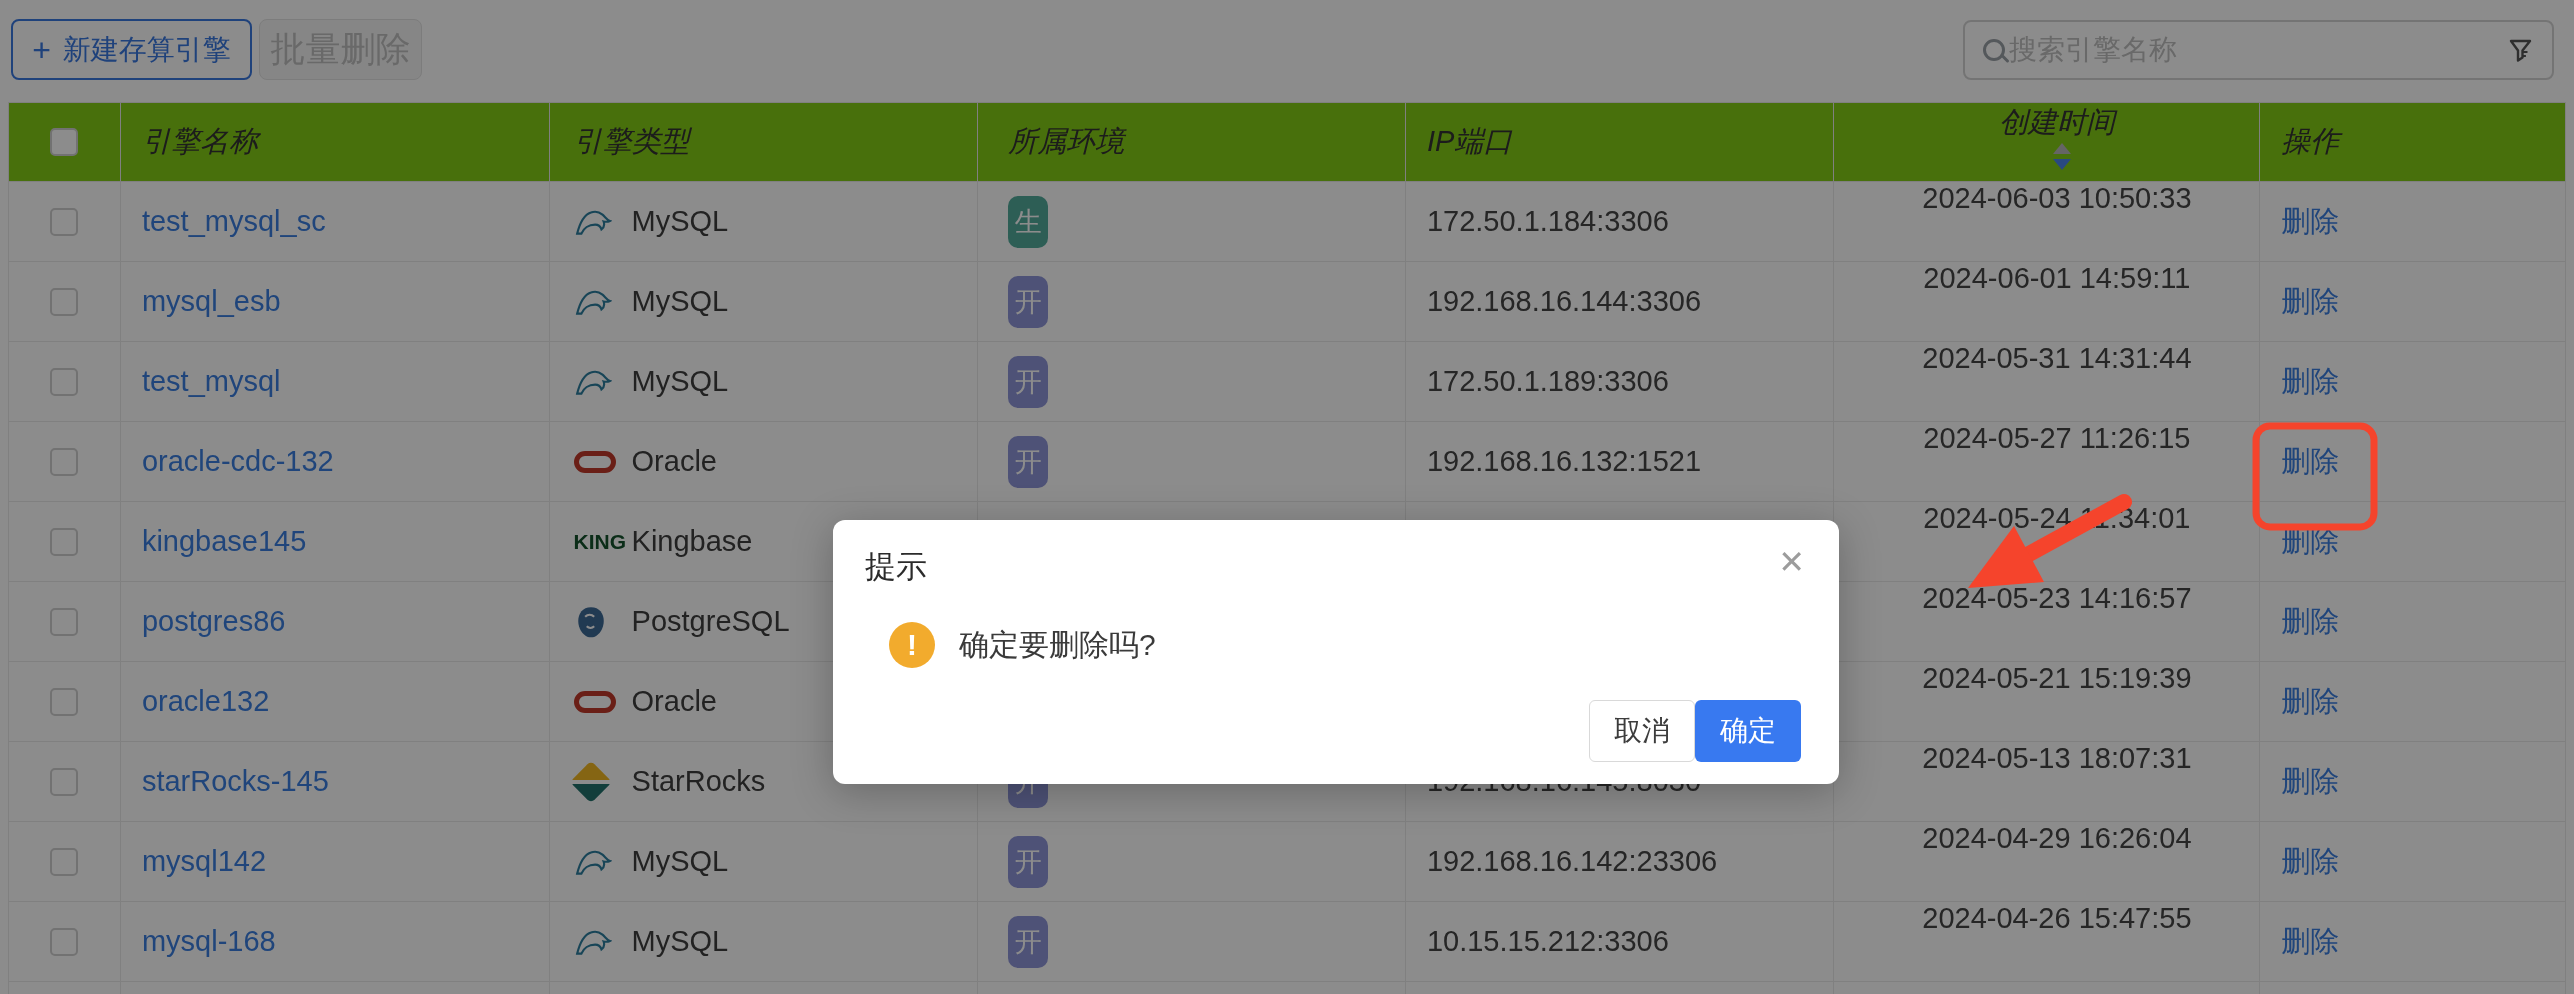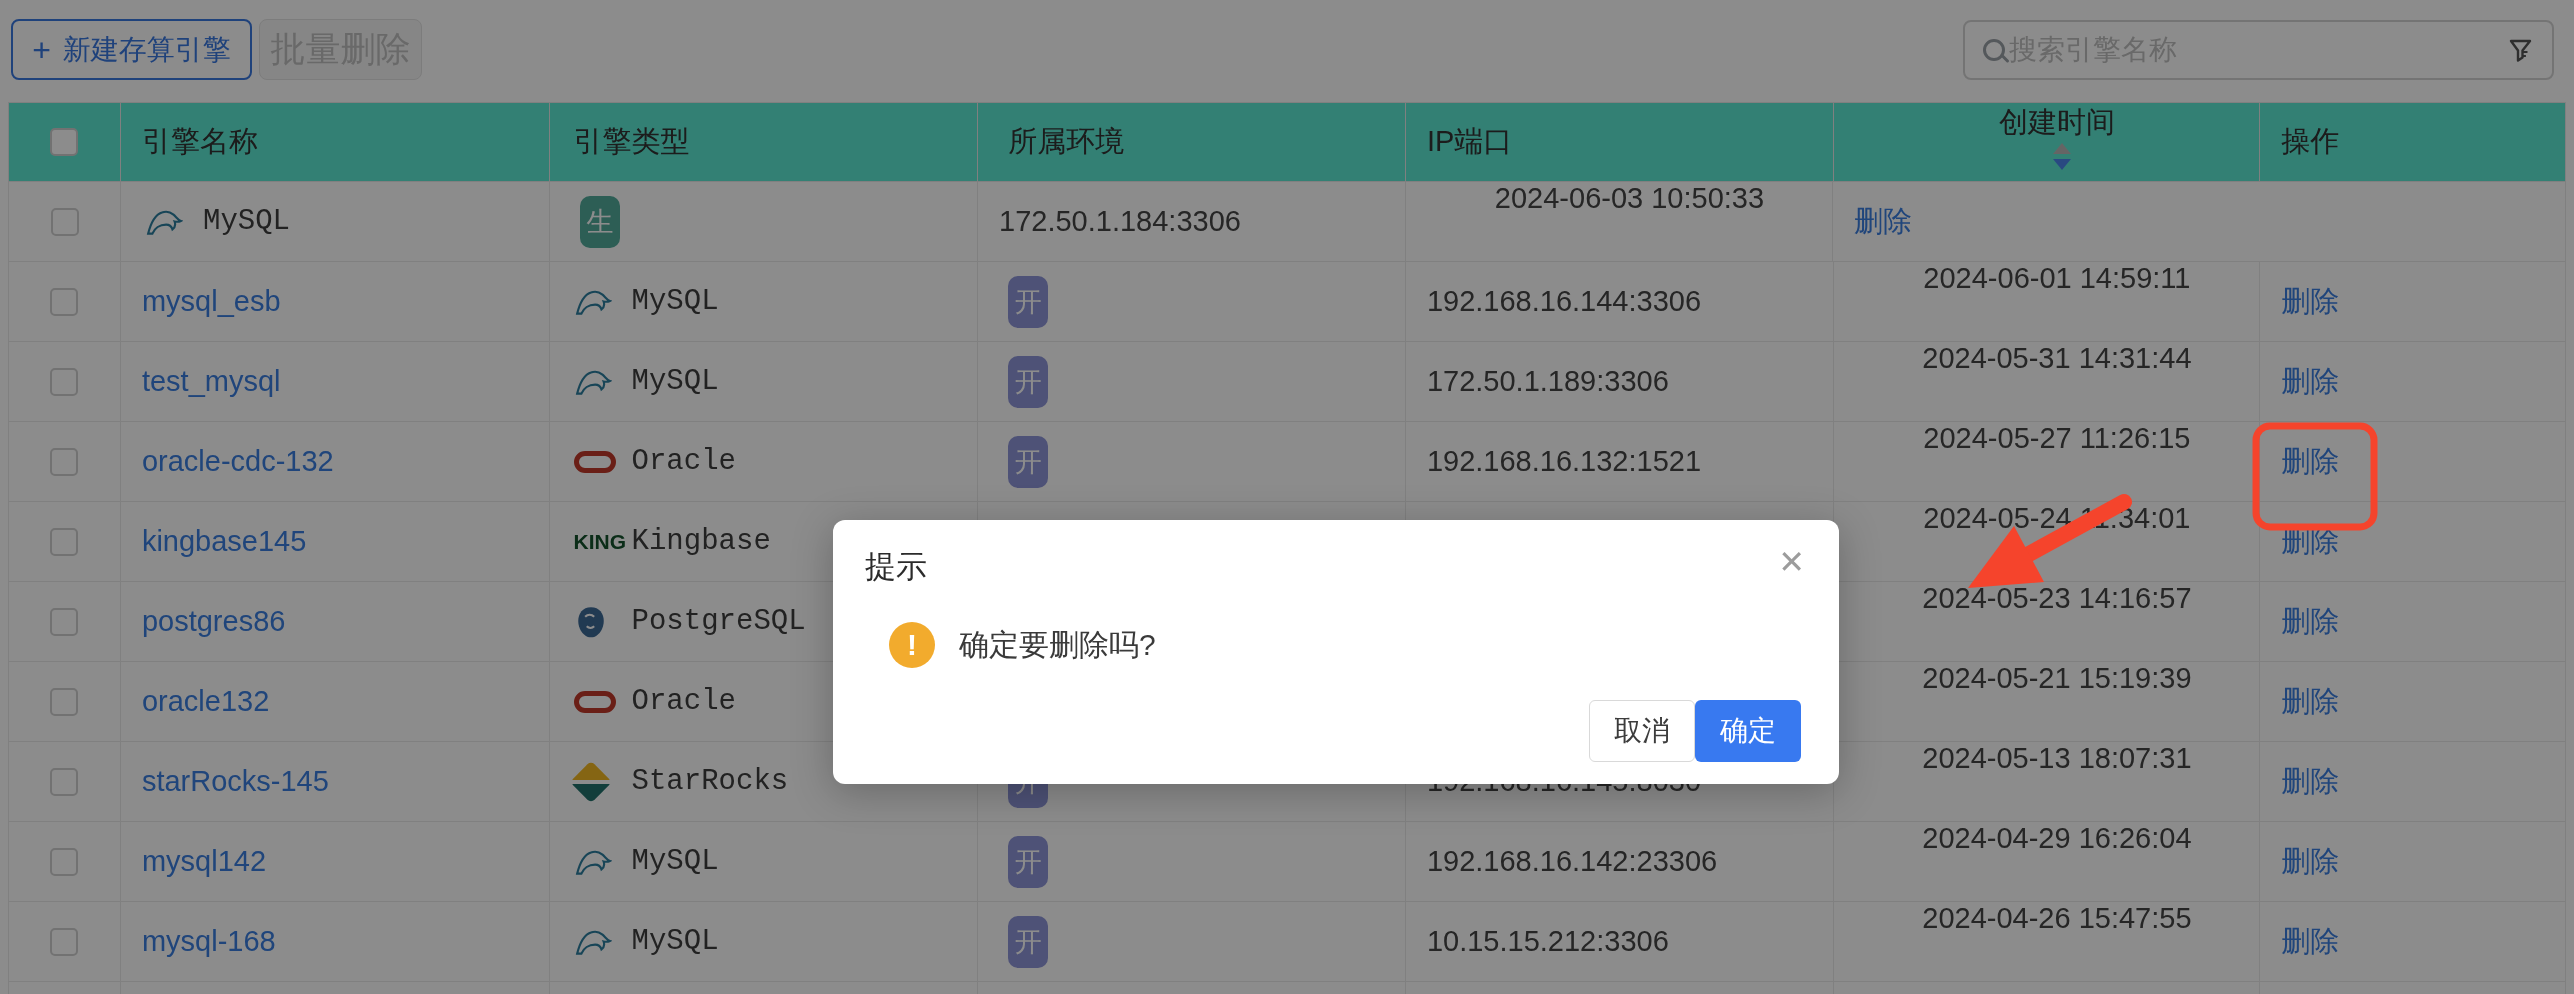--- a/index.html
+++ b/index.html
@@ -32,21 +32,21 @@
     right:-8px; bottom:-2px; transform:rotate(45deg); border-radius:2px; }
   .search .ph { margin-left:4px; color:#bfbfbf; font-size:28px; }
   .funnel { margin-left:auto; flex:0 0 auto; }
 
   
   .table {
     position:absolute; left:8px; top:102px; width:2558px;
     border:1px solid #e9e9e9; border-bottom:none; background:#fff;
   }
   .tr { display:flex; height:80px; border-bottom:1px solid #e9e9e9; background:#fff; }
-  .tr.head { height:79px; background:#5eead4; }
+  .tr.head { height:79px; background:#84cc16;font-style:italic; }
   .tr.partial { height:13px; border-bottom:none; }
   .td { display:flex; align-items:center; padding-left:21px; border-right:1px solid #e9e9e9;
         font-size:29px; color:#454545; overflow:hidden; white-space:nowrap; }
   .td:last-child { border-right:none; }
   .c0 { width:112px; padding-left:0; justify-content:center; }
   .c1 { width:429px; }
   .c2 { width:429px; padding-left:24px; }
   .c3 { width:428px; padding-left:30px; }
   .c4 { width:428px; }
   .c5 { width:427px;flex-direction:column; }
@@ -58,21 +58,21 @@
   .car-up { width:0; height:0; border-left:9px solid transparent; border-right:9px solid transparent;
             border-bottom:11px solid #b9b9b9; }
   .car-down { width:0; height:0; border-left:9px solid transparent; border-right:9px solid transparent;
               border-top:11px solid var(--sort-blue); }
   .badge { min-width:40px; height:52px; border-radius:10px; color:#fff; font-size:27px;
            display:flex; align-items:center; justify-content:center; padding:0 6px; }
   .badge:empty { display:none; }
   .badge-prod { background:var(--badge-teal); }
   .badge-dev  { background:var(--badge-indigo); }
   .ticon { width:46px; display:flex; align-items:center; justify-content:flex-start; flex:0 0 auto; }
-  .tname { margin-left:12px; color:#3f3f3f;font-family:Liberation Mono, monospace; }
+  .tname { margin-left:12px; color:#3f3f3f; }
   .oracle-shape { width:42px; height:22px; border:5px solid #c13a2b; border-radius:12px; display:block; }
   .king-txt { font-size:21px; font-weight:800; color:#14532d; letter-spacing:0; }
   .sr-shape { width:30px; height:30px; margin-left:2px; transform:rotate(45deg); border-radius:5px;
     background:linear-gradient(135deg,#f2b824 46%, #ffffff 46%, #ffffff 54%, #22726c 54%); }
 
   
   .mask { position:absolute; inset:0; background:rgba(0,0,0,0.45); z-index:10; }
   .modal {
     position:absolute; left:833px; top:520px; width:1006px; height:264px; z-index:20;
     background:#fff; border-radius:12px; box-shadow:0 8px 40px rgba(0,0,0,.25);
@@ -131,20 +131,23 @@
           <span class="car-down"></span>
         </span>
       </div>
       <div class="td c6">操作</div>
     </div>
 
     <div class="tr">
       <div class="td c0">
           <span class="cb"></span>
         </div>
+      <div class="td c1">
+          <a class="link">test_mysql_sc</a>
+        </div>
       <div class="td c2">
         <span class="ticon">
           <svg width="38" height="32" viewBox="0 0 36 30">
               <path d="M3 26 C6 14 10 8 16 6 C20 4.5 24 5.5 27 8 C29.5 10 31 13 34 14 C32 15 30 15 28 14.5 C29 17 28.5 20 26 22 C25 19 23 17.5 20 17.5 C14 17.5 9 21 7 26 Z" fill="none" stroke="#2c7e9f" stroke-width="2"></path>
             </svg>
         </span>
         <span class="tname">MySQL</span>
       </div>
       <div class="td c3">
           <span class="badge badge-prod">生</span>

